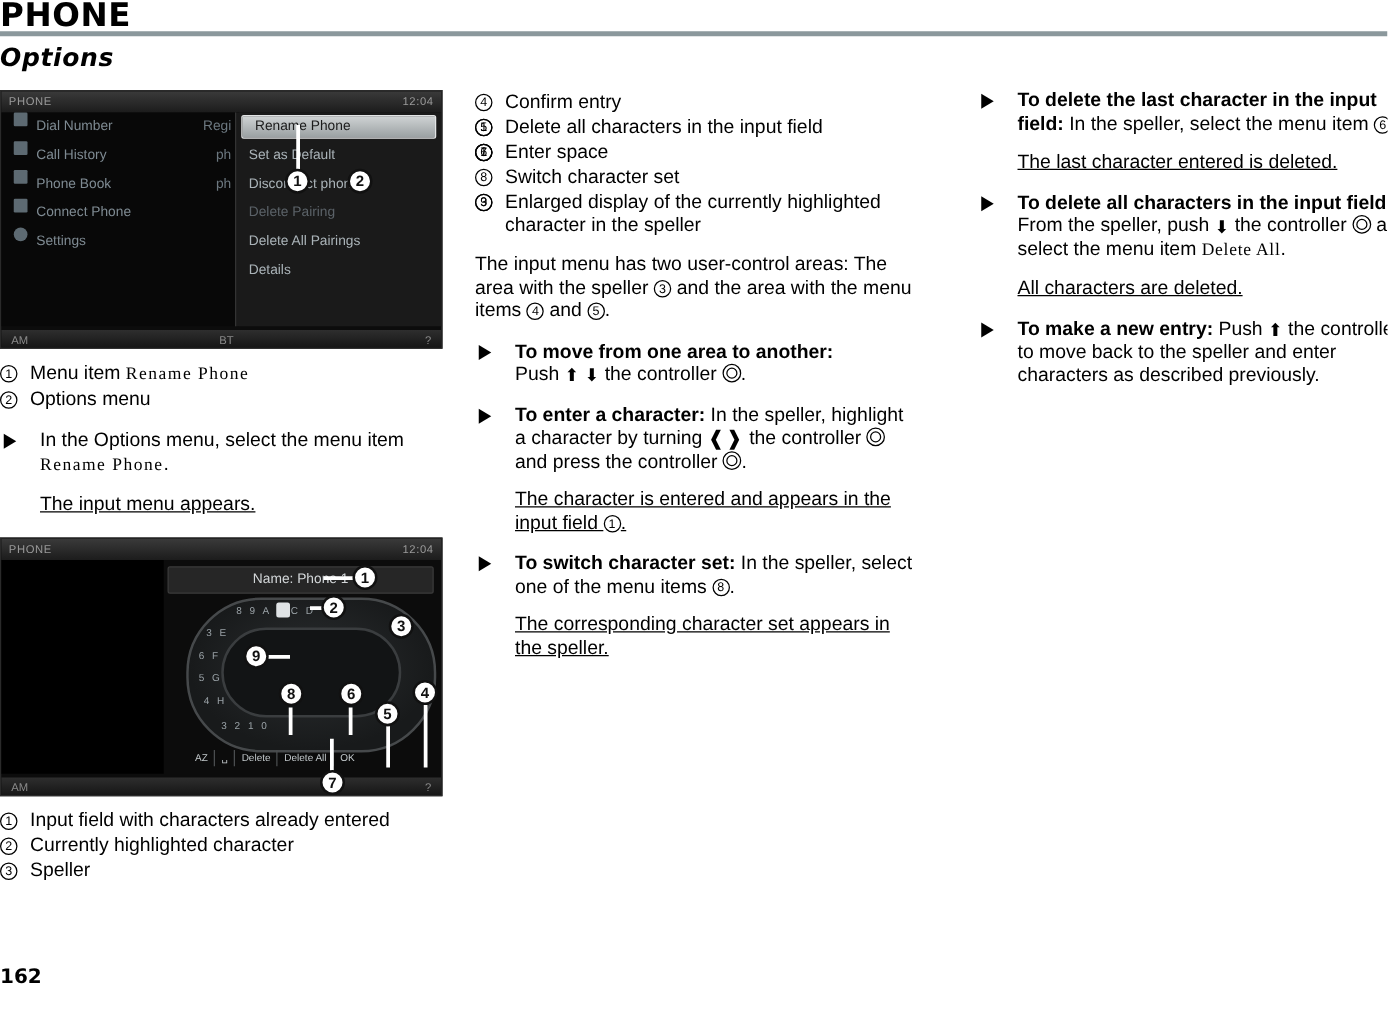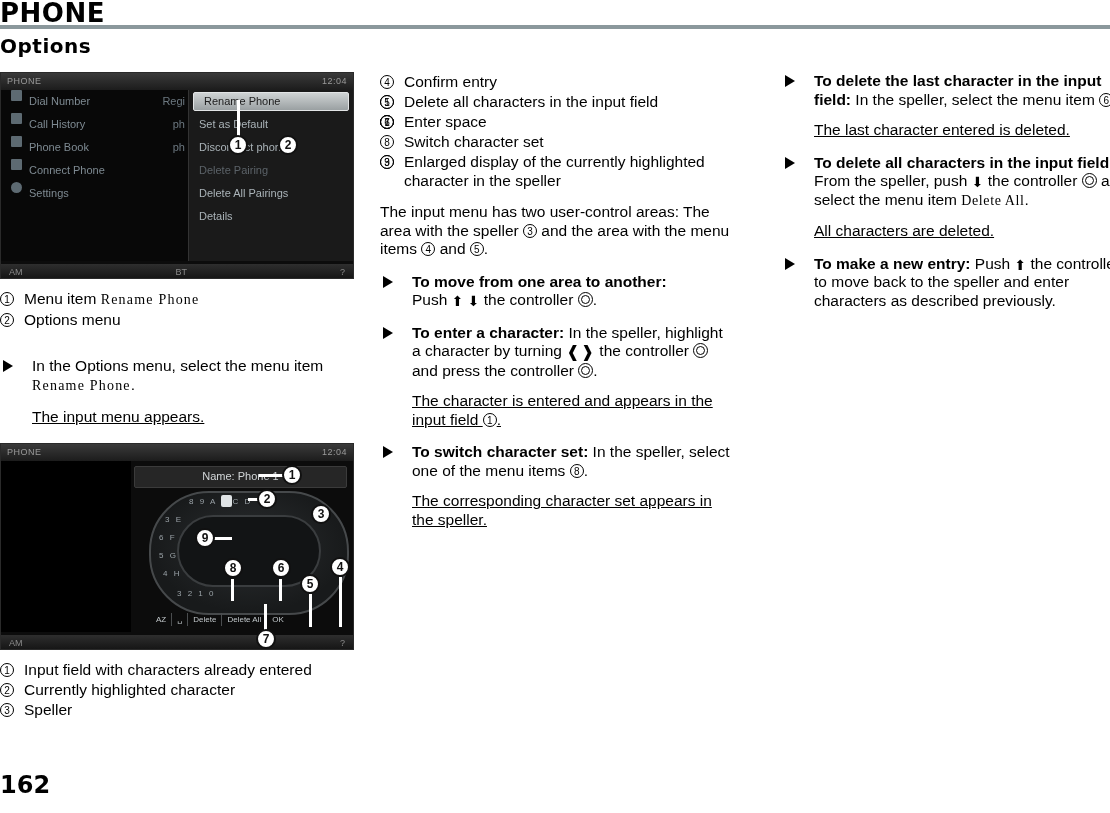--- a/index.html
+++ b/index.html
@@ -20,20 +20,21 @@
     font-family:"DejaVu Sans", sans-serif;
   }
   .hdr-rule{
     position:absolute;left:0;top:25px;width:1110px;height:4px;
     background:#8b989c;
   }
   .sec-title{
     position:absolute;left:0;top:34px;
     font-size:20px;font-weight:bold;letter-spacing:0.5px;
     font-family:"DejaVu Sans", sans-serif;
+    font-style:italic;
   }
 
   
   .col{position:absolute;top:72px;}
   .col1{left:0;width:360px;}
   .col2{left:380px;width:352px;}
   .col3{left:782px;width:360px;}
 
   
   .p{font-size:15.5px;line-height:18.5px;margin:0 0 0 0;}
@@ -219,21 +220,21 @@
       <div class="lrow">
         <span class="cn">1</span>
         <span>Menu item </span><span class="mono">Rename Phone</span>
       </div>
       <div class="lrow">
         <span class="cn">2</span>
         <span>Options menu</span>
       </div>
     </div>
 
-    <div class="bullet" style="margin-top:28px;padding-left:32px;">
+    <div class="bullet" style="margin-top:15px;padding-left:32px;">
       <span class="tri"></span>
       <div class="p"><span>In the Options menu, select the menu item </span><span class="mono">Rename Phone</span><span>.</span></div>
     </div>
     <div class="sub p" style="margin-top:13px;">The input menu appears.</div>
 
     <div class="shot shot2" style="margin-top:16px;">
       <div class="statusbar">
         <span>PHONE</span>
         <span>12:04</span>
       </div>
@@ -367,15 +368,15 @@
     </div>
     <div class="sub p">All characters are deleted.</div>
 
     <div class="bullet">
       <span class="tri"></span>
       <div class="p"><b>To make a new entry:</b><span> Push </span><span class="arw">⬆</span><span> the controller </span><span class="ctrl"></span><span> to move back to the speller and enter characters as described previously.</span></div>
     </div>
 
   </div>
 
-  <div style="position:absolute;left:0;top:771px;font-size:24px;font-weight:bold;font-family:'DejaVu Sans',sans-serif;">162</div>
+  <div style="position:absolute;left:0;top:771px;font-size:16px;font-weight:bold;font-family:'DejaVu Sans',sans-serif;">162</div>
 
 </div>
 
 </body></html>

